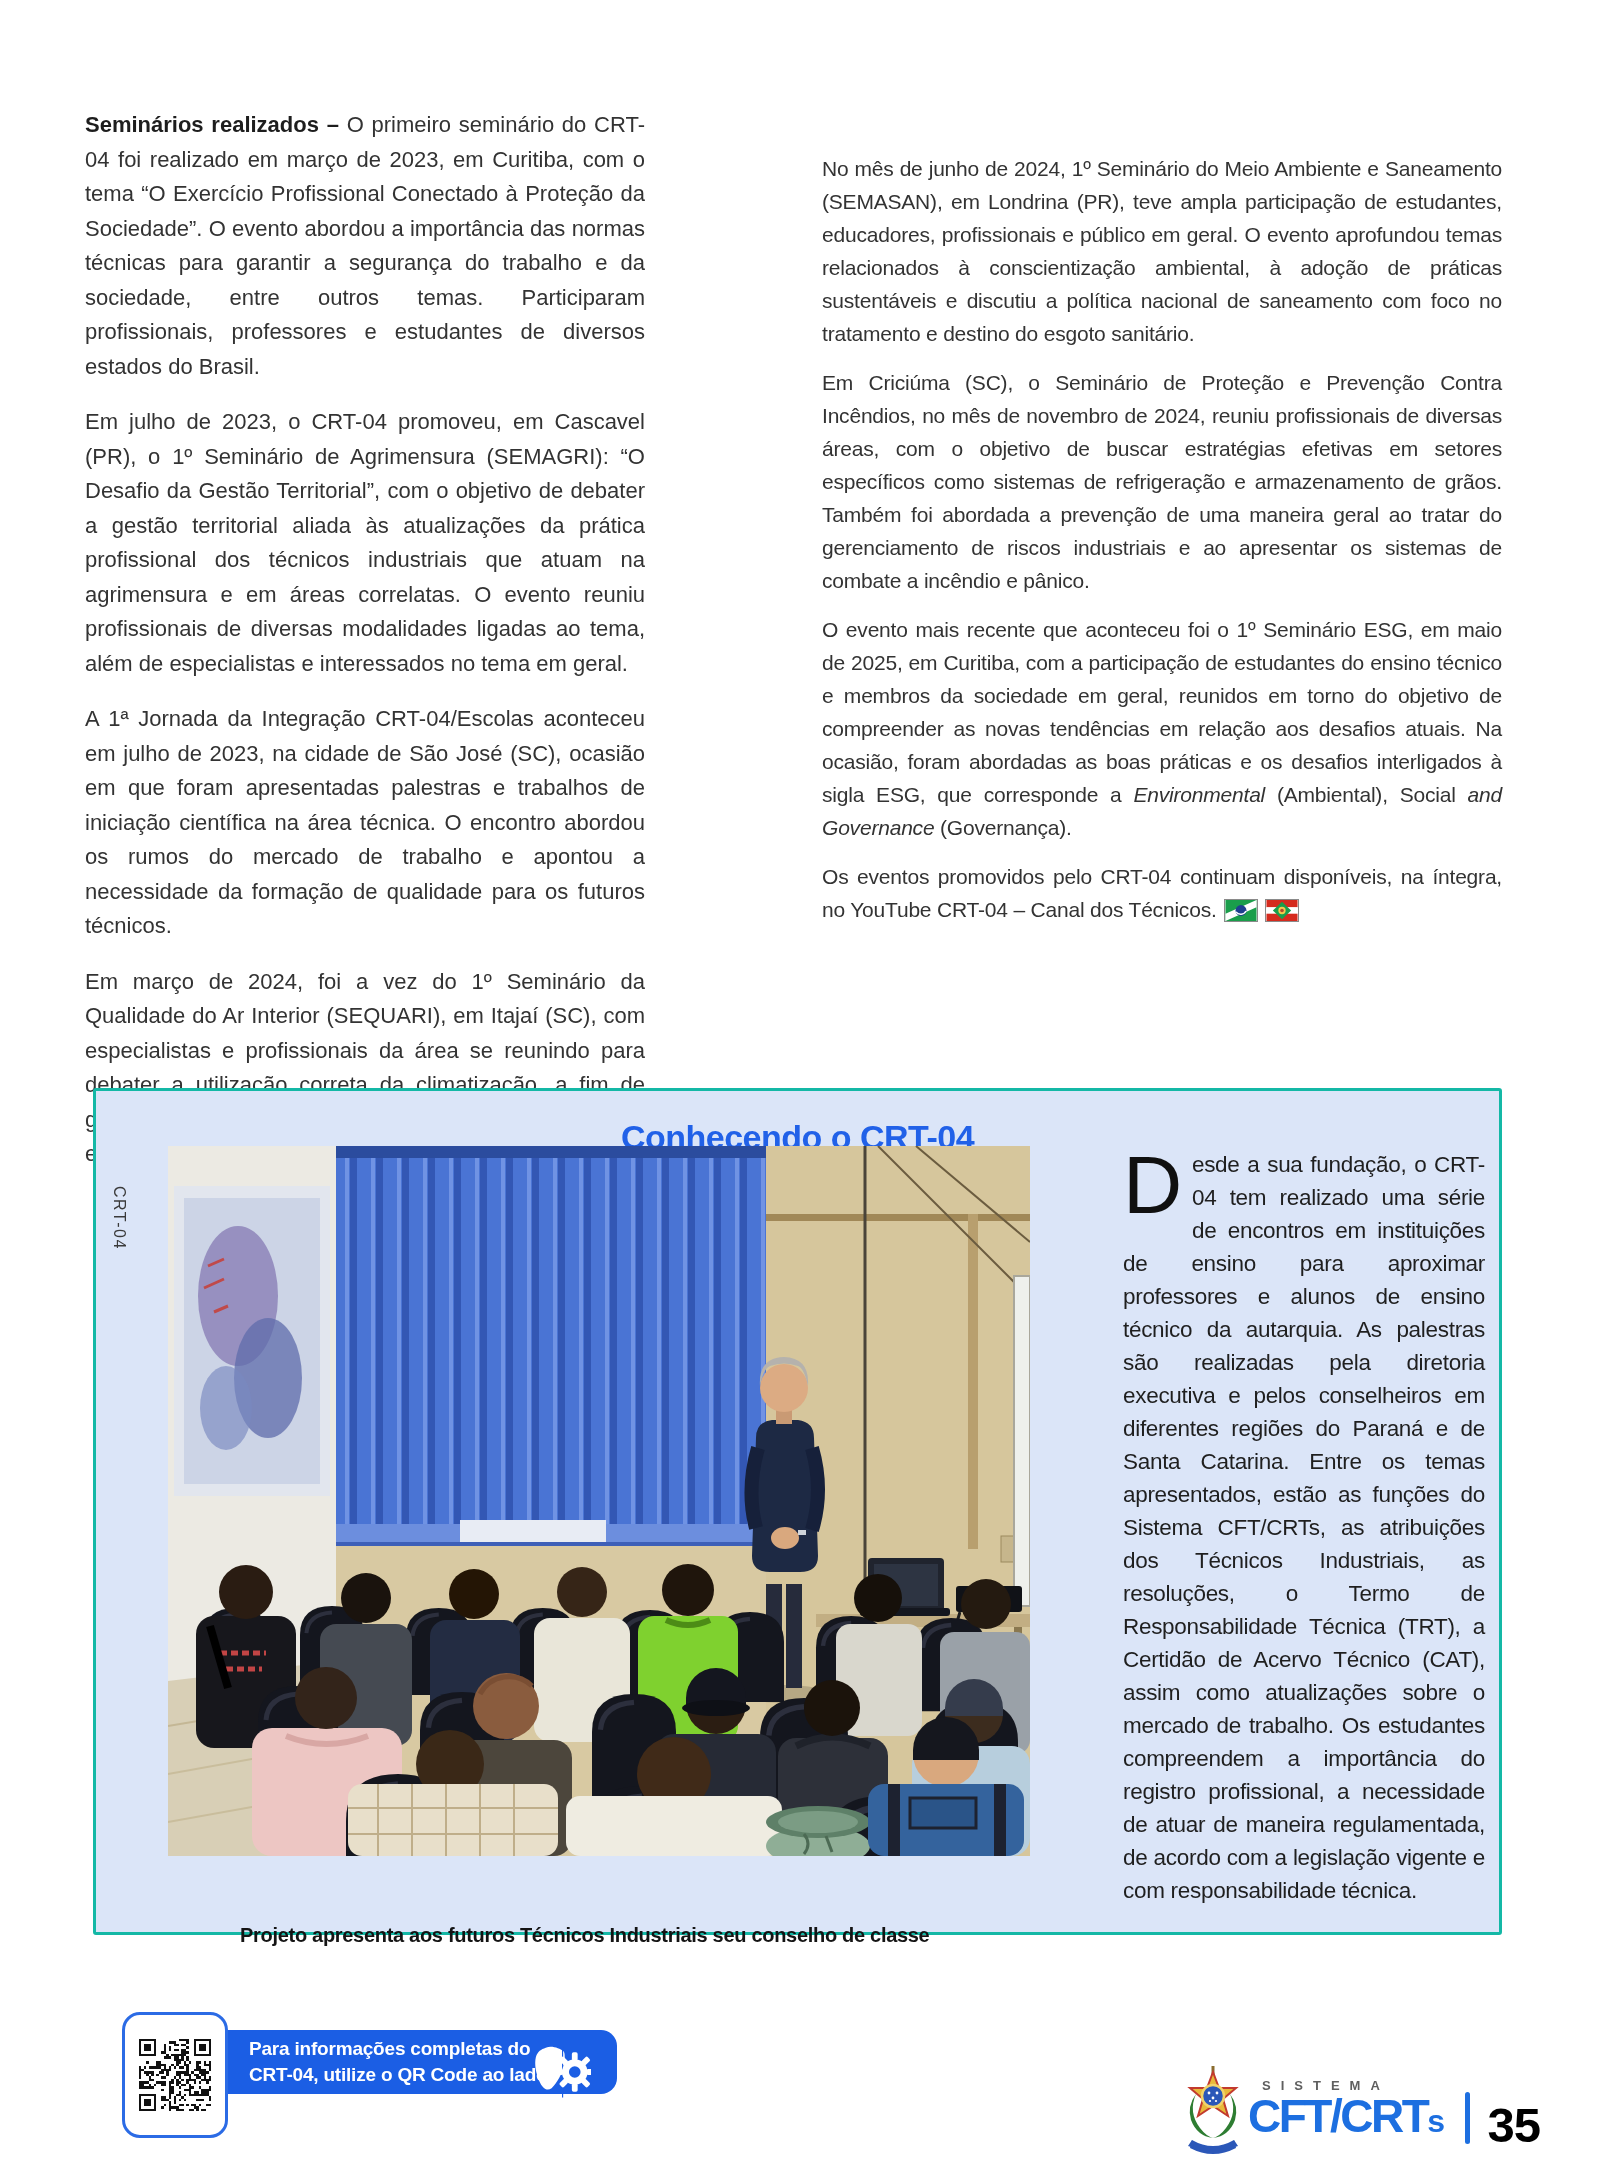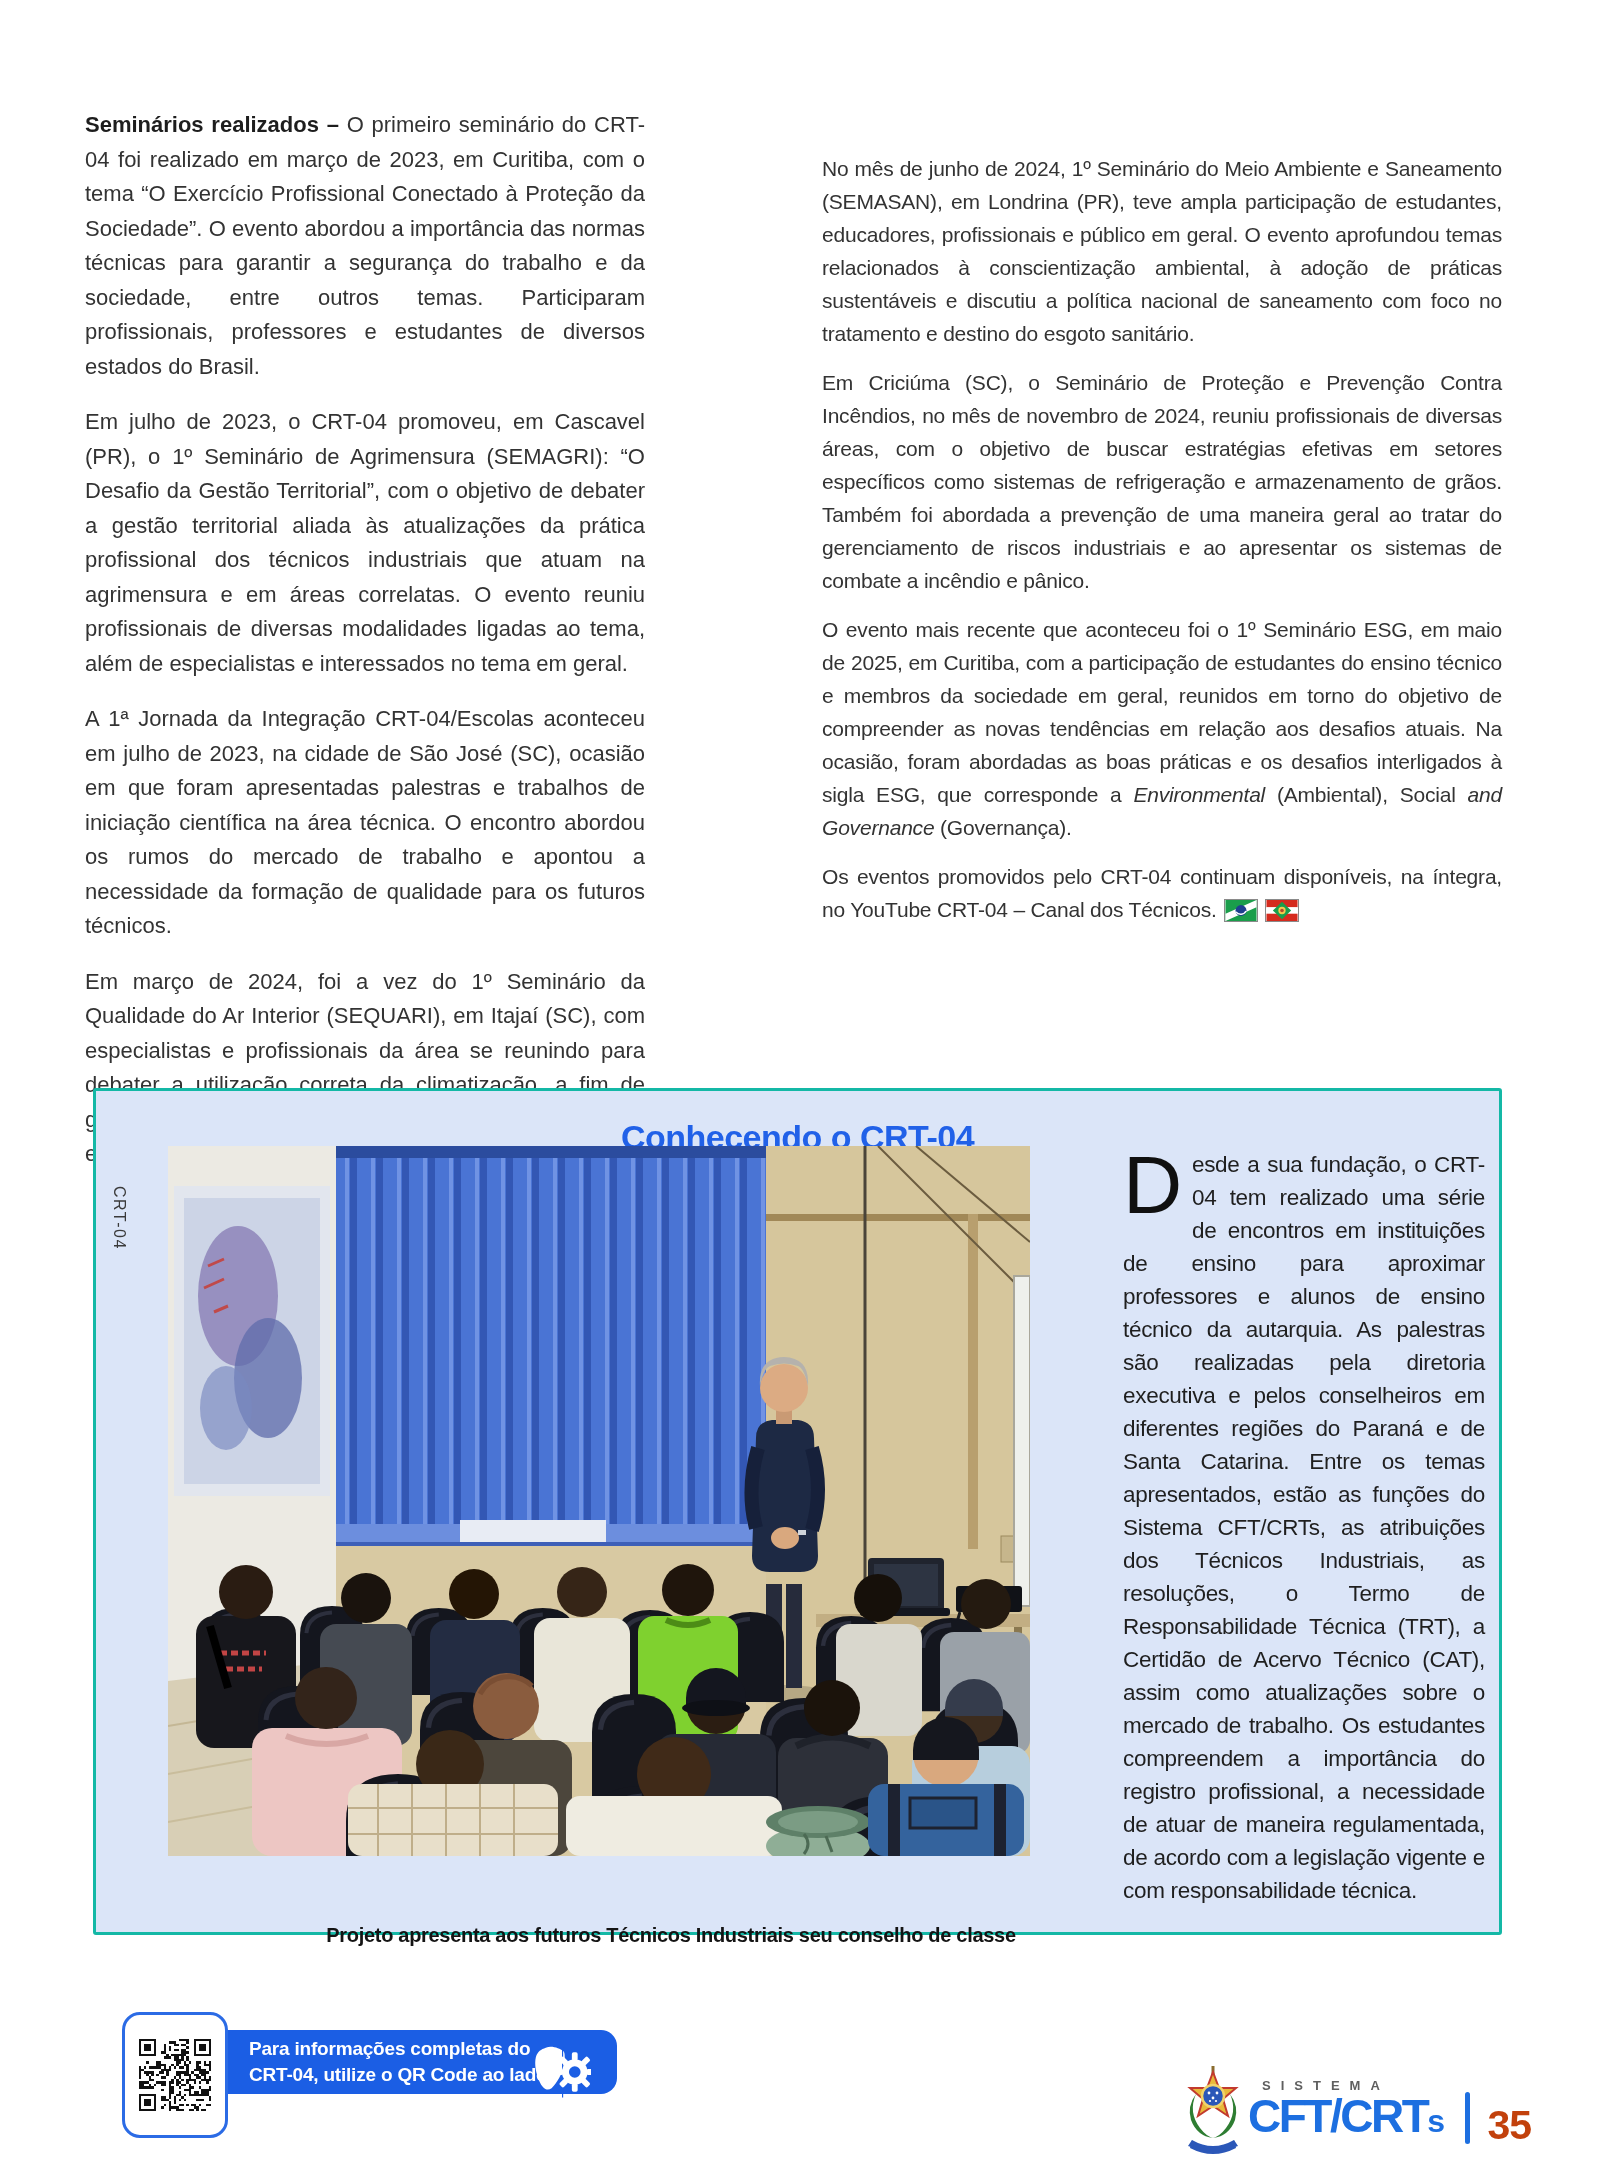--- a/index.html
+++ b/index.html
@@ -15,38 +15,38 @@
   .col-right p + p{margin-top:16px}
   .lead-bold{font-weight:bold;color:#1d1d1d}
   .flag{display:inline-block;vertical-align:-5px;margin-left:7px;border:1px solid #8a8a8a}
 
   
   .info-box{position:absolute;left:93px;top:1088px;width:1409px;height:847px;background:#dbe5f8;border:3px solid #14b8a6;border-radius:3px}
   .box-title{position:absolute;left:0;top:27px;width:100%;text-align:center;font-size:34px;font-weight:bold;color:#2161e8;letter-spacing:-0.5px}
   .side-label{position:absolute;left:14px;top:95px;writing-mode:vertical-rl;font-size:16px;letter-spacing:1.5px;color:#3a3a3a}
   .photo-wrap{position:absolute;left:72px;top:55px;width:862px;height:710px}
   .photo-wrap svg{display:block;width:100%;height:100%}
-  .box-caption{position:absolute;left:72px;top:778px;width:862px;text-align:center;font-weight:bold;font-size:20px;letter-spacing:-0.3px;color:#141414}
+  .box-caption{position:absolute;left:72px;top:778px;width:862px;text-align:left;font-weight:bold;font-size:20px;letter-spacing:-0.3px;color:#141414}
   .box-text{position:absolute;left:1027px;top:57px;width:362px;font-size:22.5px;line-height:33px;letter-spacing:-0.3px;text-align:justify;color:#1f1f1f}
   .dropcap{float:left;font-size:82px;line-height:64px;margin:5px 10px 0 0;color:#101010}
 
   
   .qr-card{position:absolute;left:122px;top:2012px;width:106px;height:126px;background:#fff;border:3px solid #2b6be5;border-radius:18px;z-index:3;display:flex;align-items:center;justify-content:center}
   .qr-card svg{width:72px;height:72px}
   .badge{position:absolute;left:205px;top:2030px;width:412px;height:64px;background:#1b5ee4;border-radius:16px;z-index:2;display:flex;align-items:center}
   .badge-text{margin-left:44px;color:#fff;font-weight:bold;font-size:19px;line-height:26px;letter-spacing:-0.2px}
   .badge-icon{position:absolute;right:26px;top:14px;width:58px;height:56px}
   .logo-group{position:absolute;left:1186px;top:2052px;display:flex;align-items:center}
   .emblem{width:54px;height:96px;margin-top:12px}
   .logo-text{margin-left:8px}
   .sistema{display:block;font-size:13px;letter-spacing:10px;color:#5f5f5f;font-weight:bold;margin:10px 0 0 14px}
   .brand{font-size:46px;font-weight:bold;color:#1d6fe0;letter-spacing:-2.5px;line-height:46px}
   .brand-s{font-size:32px;font-weight:bold;color:#1d6fe0}
   .logo-divider{width:5px;height:52px;border-radius:3px;background:#1d6fe0;margin:24px 0 0 22px}
-  .page-number{font-size:41px;font-weight:bold;color:#c2410c;margin:38px 0 0 18px;letter-spacing:-1px}
+  .page-number{font-size:49px;font-weight:bold;color:#000000;margin:38px 0 0 18px;letter-spacing:-1px}
 </style>
 </head>
 <body>
 
 <div class="page">
 
   <section class="columns">
     <div class="col-left">
       <p><span class="lead-bold">Seminários realizados – </span><span>O primeiro seminário do CRT-04 foi realizado em março de 2023, em Curitiba, com o tema “O Exercício Profissional Conectado à Proteção da Sociedade”. O evento abordou a importância das normas técnicas para garantir a segurança do trabalho e da sociedade, entre outros temas. Participaram profissionais, professores e estudantes de diversos estados do Brasil.</span></p>
       <p>Em julho de 2023, o CRT-04 promoveu, em Cascavel (PR), o 1º Seminário de Agrimensura (SEMAGRI): “O Desafio da Gestão Territorial”, com o objetivo de debater a gestão territorial aliada às atualizações da prática profissional dos técnicos industriais que atuam na agrimensura e em áreas correlatas. O evento reuniu profissionais de diversas modalidades ligadas ao tema, além de especialistas e interessados no tema em geral.</p>

